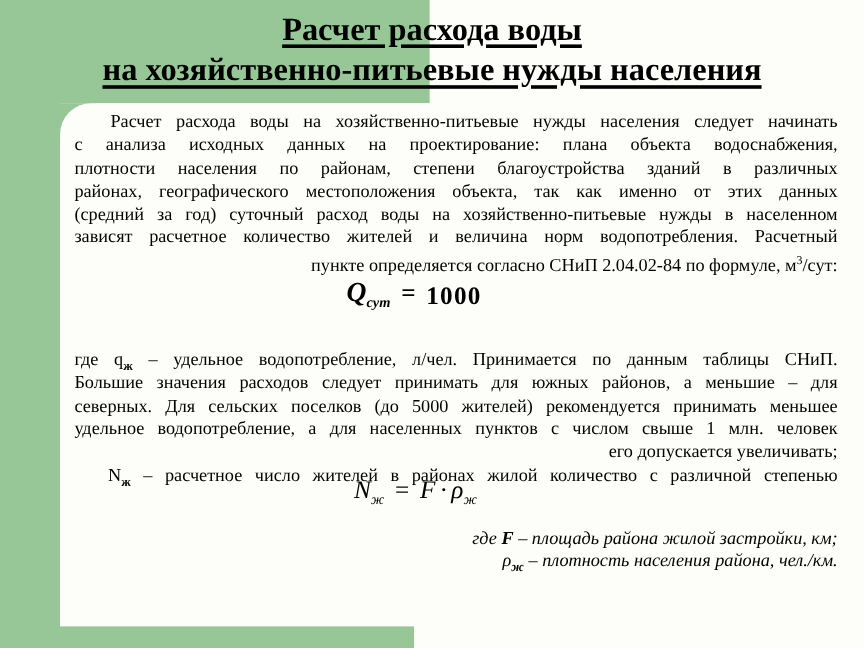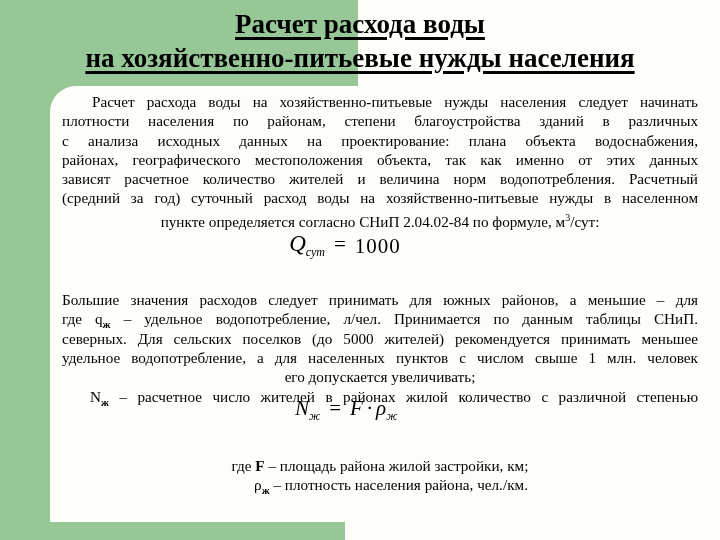--- a/index.html
+++ b/index.html
@@ -28,74 +28,74 @@
     text-decoration:underline; text-decoration-thickness:2.5px; text-underline-offset:4px;
   }
 
   
   .content {
     position:absolute; left:62px; top:92px; width:636px; z-index:3;
     font-size:15.2px; line-height:19.3px;
   }
   .jline { text-align:justify; text-align-last:justify; white-space:nowrap; }
   .jline, .pline { height:19.3px; overflow:visible; }
-  .pline { text-align:center; white-space:nowrap; }
+  .pline { text-align:right; white-space:nowrap; }
   .ind30 { text-indent:30px; }
   .ind28 { text-indent:28px; }
   .ind22 { padding-left:22px; }
   sup { font-size:10px; vertical-align:6px; }
   .tsub { font-size:11px; font-weight:bold; vertical-align:-4px; }
 
   
-  .formula-row { height:63px; padding-top:7px; text-align:center; text-align-last:center; }
+  .formula-row { height:63px; padding-top:7px; text-align:center; text-align-last:center;font-weight:bold; }
   .fml { display:inline-block; font-size:21px; font-style:italic; transform:translateX(-35px); }
   .fml .lhs { font-size:23px; }
   .fml sub { font-size:12px; font-style:italic; vertical-align:-5px; }
   .feq { display:inline-block; padding:0 9px; font-style:normal; }
   .frac { display:inline-block; vertical-align:middle; text-align:center; }
   .frac .num { display:block; border-bottom:1.4px solid #000; padding:0 9px 2px; }
   .frac .den { display:block; font-style:normal; padding-top:1px; letter-spacing:1px; }
   .p3wrap { position:relative; }
   .fml2 { position:absolute; left:233px; top:12px; font-size:21px; font-style:italic; white-space:nowrap;text-align:center; }
   .fml2 sub { font-size:12px; font-style:italic; vertical-align:-5px; }
   .fdot { display:inline-block; padding:0 4px; }
-  .p4 { margin-top:50px; }
+  .p4 { margin-top:33px;font-style:italic; }
   .boldF { font-weight:bold; }
 </style>
 </head>
 <body>
 
 <div class="slide">
   <div class="green-tl"></div>
   <div class="green-left"></div>
   <div class="green-corner"></div>
   <div class="panel"></div>
   <div class="green-bottom"></div>
 
   <div class="title">
     <div class="tline">Расчет расхода воды</div>
     <div class="tline">на хозяйственно-питьевые нужды населения</div>
   </div>
 
   <div class="content">
 
     <div class="jline ind30">Расчет расхода воды на хозяйственно-питьевые нужды населения следует начинать</div>
+    <div class="jline">с анализа исходных данных на проектирование: плана объекта водоснабжения,</div>
     <div class="jline">плотности населения по районам, степени благоустройства зданий в различных</div>
-    <div class="jline">с анализа исходных данных на проектирование: плана объекта водоснабжения,</div>
     <div class="jline">районах, географического местоположения объекта, так как именно от этих данных</div>
+    <div class="jline">(средний за год) суточный расход воды на хозяйственно-питьевые нужды в населенном</div>
     <div class="jline">зависят расчетное количество жителей и величина норм водопотребления. Расчетный</div>
-    <div class="jline">(средний за год) суточный расход воды на хозяйственно-питьевые нужды в населенном</div>
     <div class="pline"><span>пункте определяется согласно СНиП 2.04.02-84 по формуле, м</span><sup>3</sup><span>/сут:</span></div>
 
     <div class="formula-row">
       <span class="fml"><span class="lhs">Q</span><sub>сут</sub><span class="feq">=</span><span class="frac"><span class="den">1000</span></span></span>
     </div>
 
+    <div class="jline"><span>где q</span><sub class="tsub">ж</sub><span> –  удельное водопотребление, л/чел. Принимается по данным таблицы СНиП.</span></div>
     <div class="jline">Большие значения расходов следует принимать для южных районов, а меньшие – для</div>
-    <div class="jline"><span>где q</span><sub class="tsub">ж</sub><span> –  удельное водопотребление, л/чел. Принимается по данным таблицы СНиП.</span></div>
     <div class="jline">северных. Для сельских поселков (до 5000 жителей) рекомендуется принимать меньшее</div>
     <div class="jline">удельное водопотребление, а для населенных пунктов с числом свыше 1 млн. человек</div>
     <div class="pline">его допускается увеличивать;</div>
 
     <div class="p3wrap">
       <div class="jline ind28"><span>N</span><sub class="tsub">ж</sub><span> –  расчетное число жителей в районах жилой количество с различной степенью</span></div>
       <span class="fml2"><span>N</span><sub>ж</sub><span class="feq">=</span><span>F</span><span class="fdot">·</span><span>ρ</span><sub>ж</sub></span>
     </div>
 
     <div class="p4">

